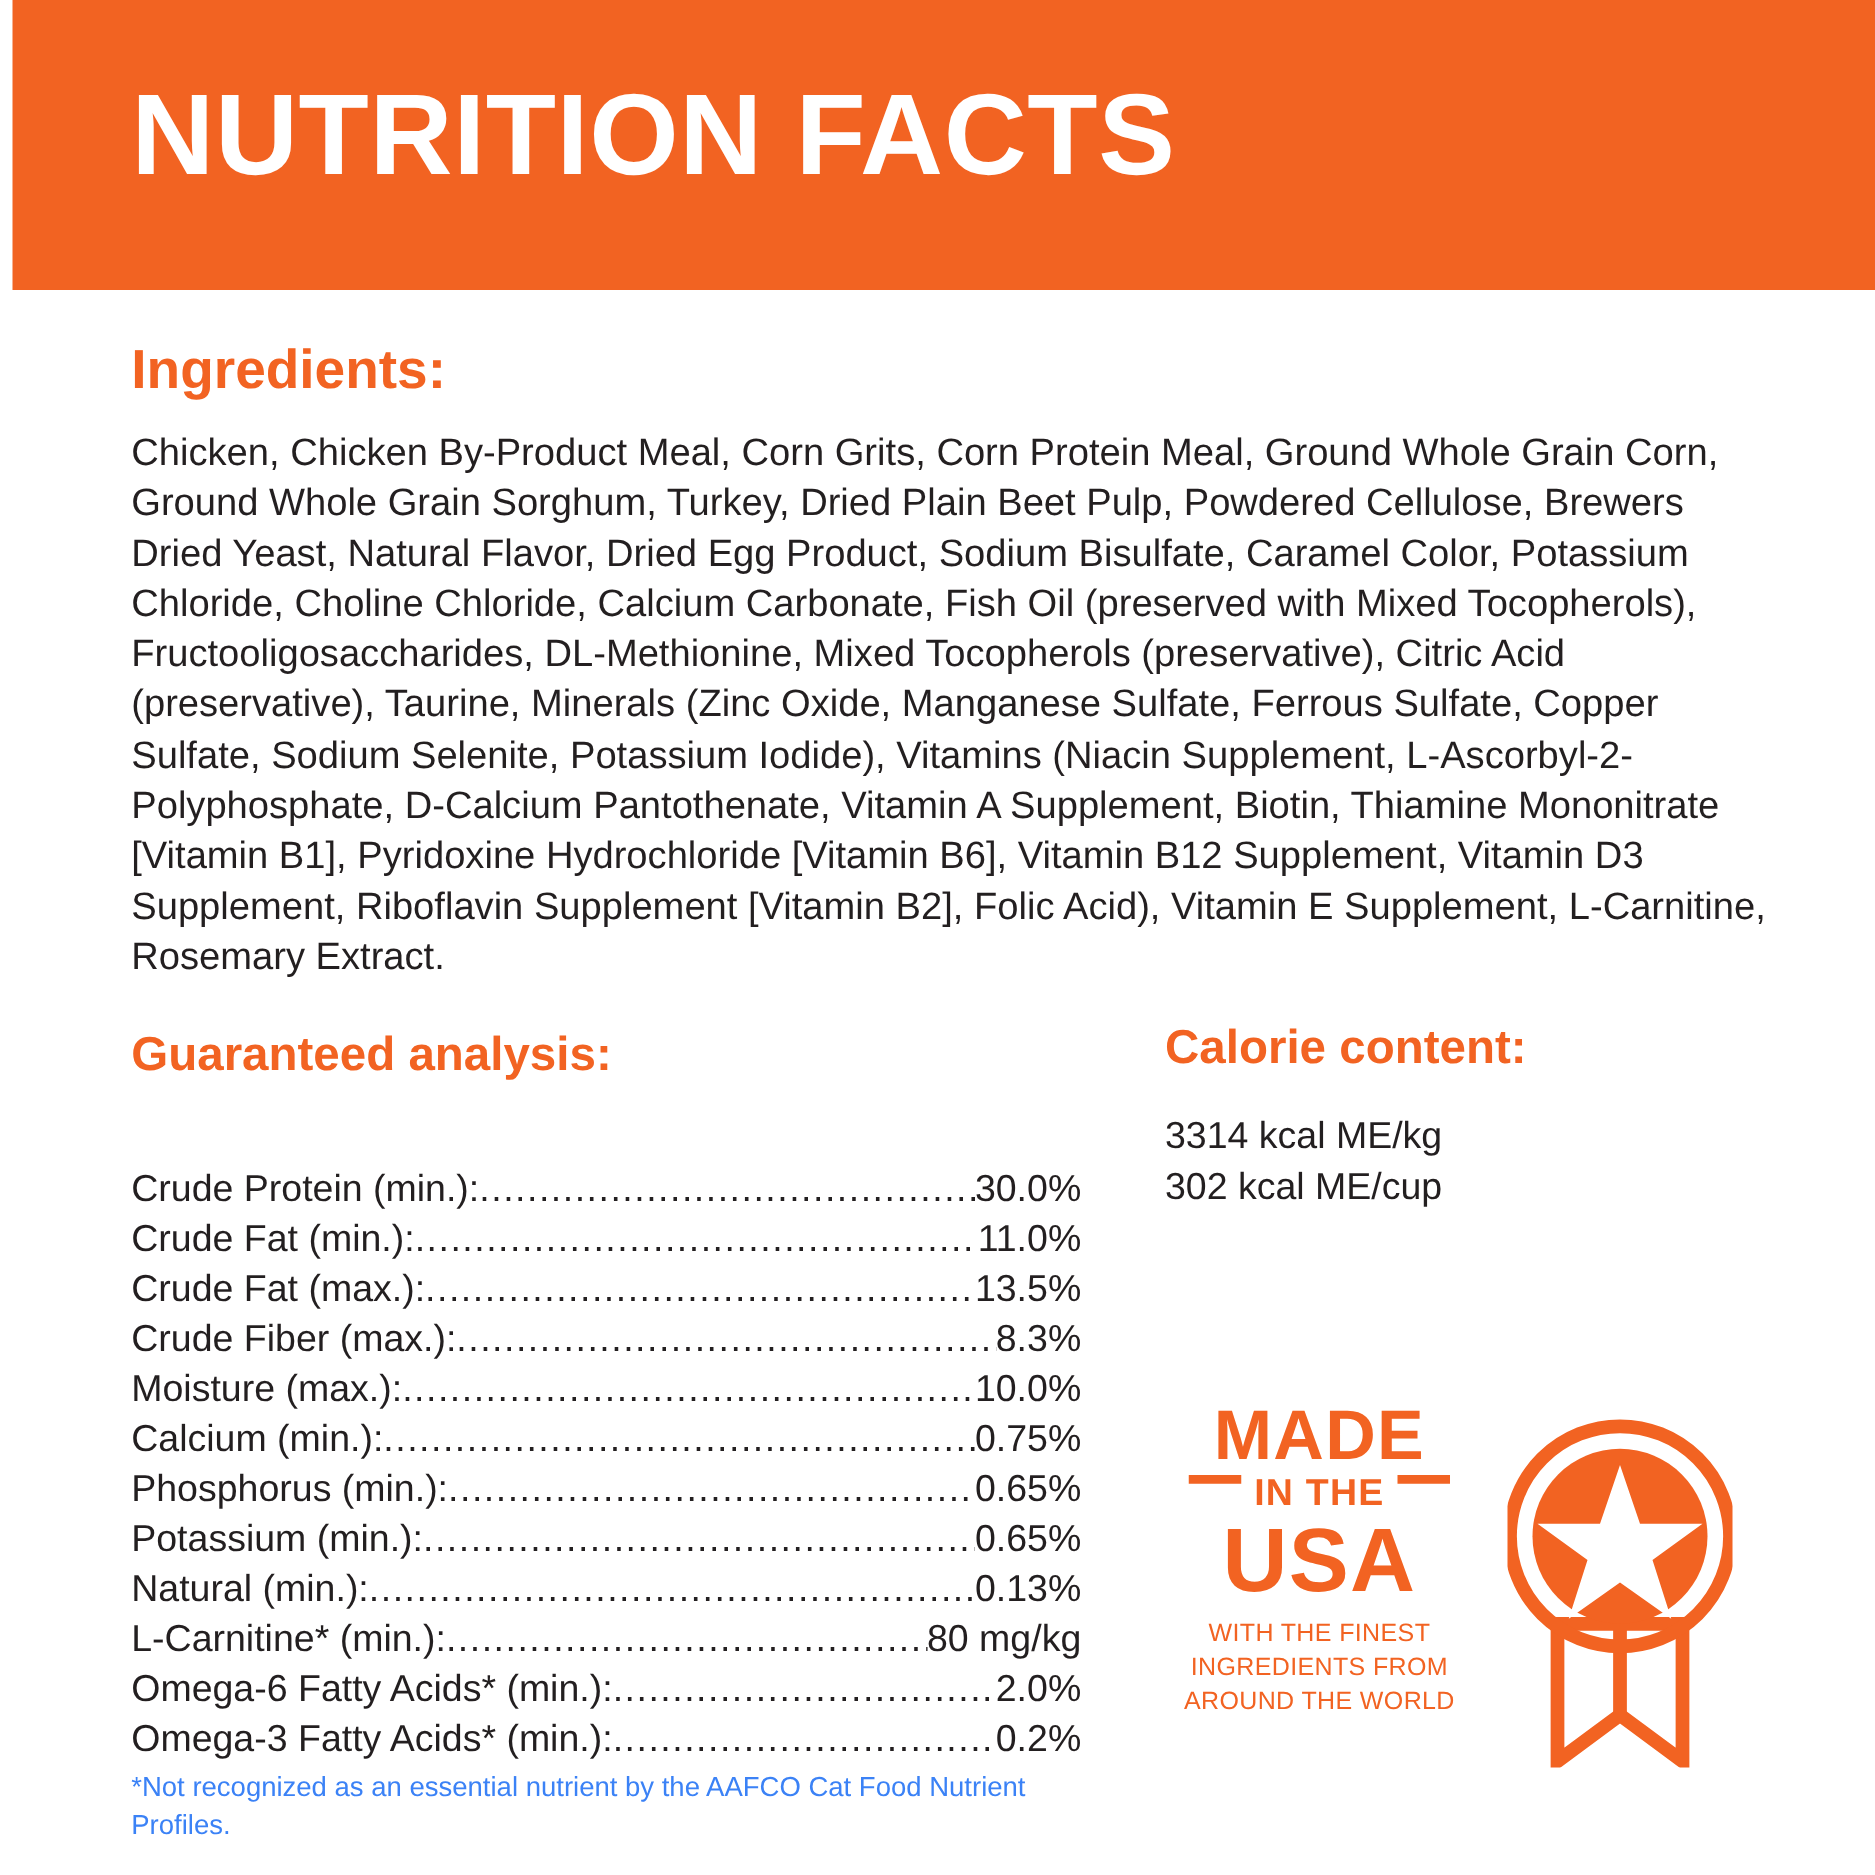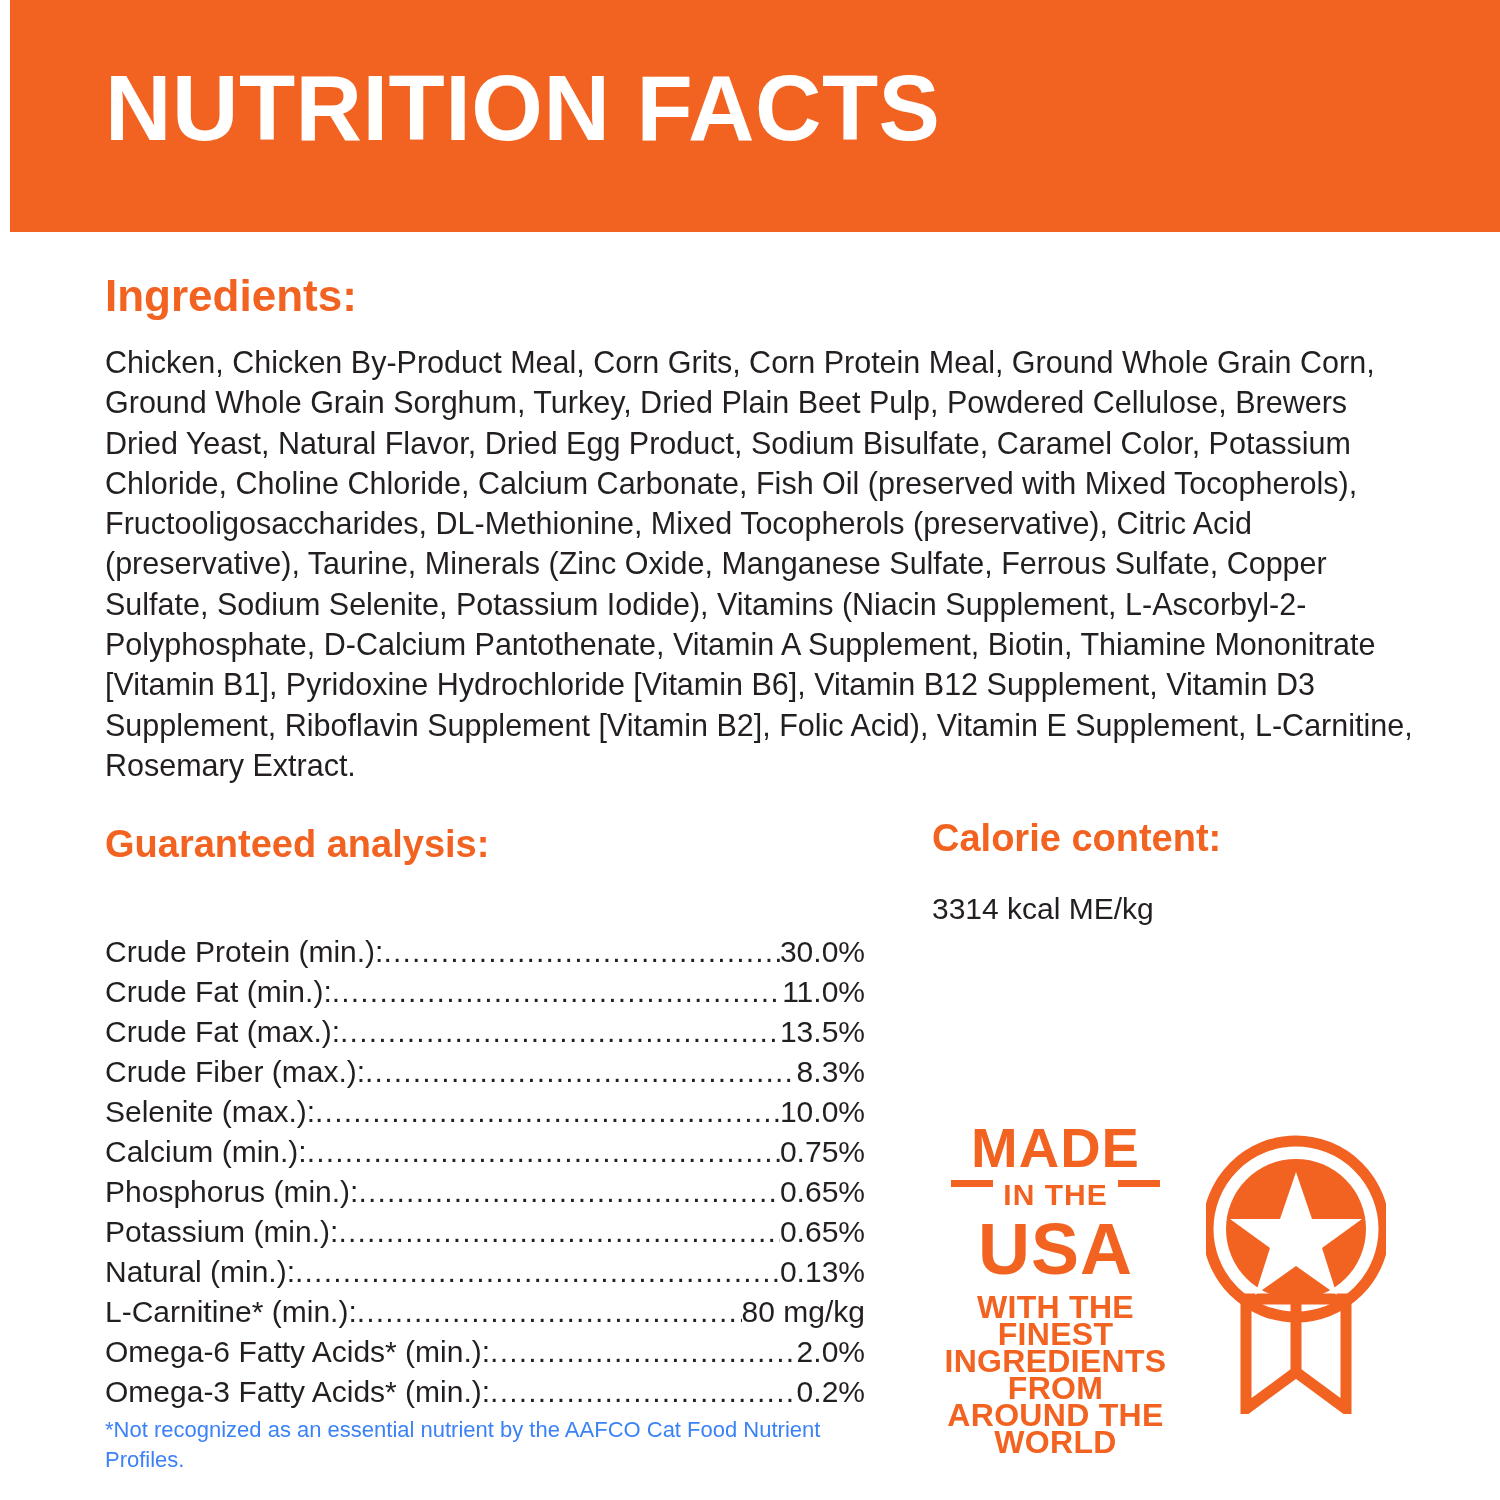--- a/index.html
+++ b/index.html
@@ -172,22 +172,22 @@
     letter-spacing: 1px;
   }
   .usa-usa {
     font-size: 72px;
     font-weight: bold;
     line-height: 74px;
     letter-spacing: 1px;
     margin-top: 2px;
   }
   .usa-sub {
-    font-size: 32px;
-    font-weight: bold;
+    font-size: 20px;
+    font-weight: normal;
     line-height: 27px;
     margin-top: 8px;
     letter-spacing: 0.3px;
   }
   .usa-seal {
     position: absolute;
     left: 278px;
     top: 4px;
     width: 180px;
     height: 290px;
@@ -220,21 +220,21 @@
       <span class="ga-label">Crude Fat (max.):</span>
       <span class="ga-dots">..........................................................................................</span>
       <span class="ga-value">13.5%</span>
     </div>
     <div class="ga-row">
       <span class="ga-label">Crude Fiber (max.):</span>
       <span class="ga-dots">..........................................................................................</span>
       <span class="ga-value">8.3%</span>
     </div>
     <div class="ga-row">
-      <span class="ga-label">Selenite (max.):</span>
+      <span class="ga-label">Moisture (max.):</span>
       <span class="ga-dots">..........................................................................................</span>
       <span class="ga-value">10.0%</span>
     </div>
     <div class="ga-row">
       <span class="ga-label">Calcium (min.):</span>
       <span class="ga-dots">..........................................................................................</span>
       <span class="ga-value">0.75%</span>
     </div>
     <div class="ga-row">
       <span class="ga-label">Phosphorus (min.):</span>
@@ -266,20 +266,21 @@
       <span class="ga-dots">..........................................................................................</span>
       <span class="ga-value">0.2%</span>
     </div>
   </div>
 
   <div class="footnote">*Not recognized as an essential nutrient by the AAFCO Cat Food Nutrient Profiles.</div>
 
   <div class="cal-heading sec-heading">Calorie content:</div>
   <div class="cal-lines">
     <div>3314 kcal ME/kg</div>
+    <div>302 kcal ME/cup</div>
   </div>
 
   <div class="usa-badge">
     <div class="usa-text-block">
       <div class="usa-made">MADE</div>
       <div class="usa-inthe-row">
         <span class="usa-rule"></span>
         <span class="usa-inthe">IN THE</span>
         <span class="usa-rule"></span>
       </div>

